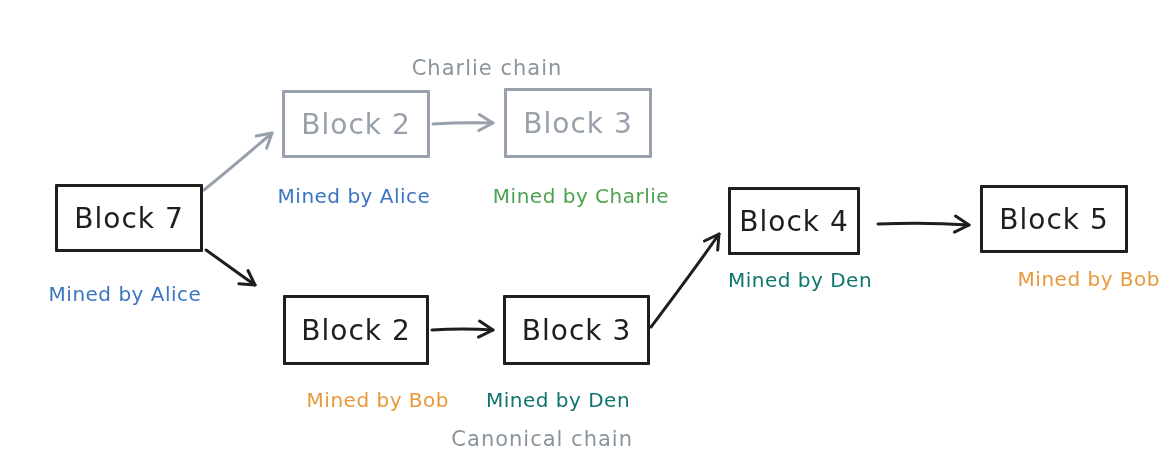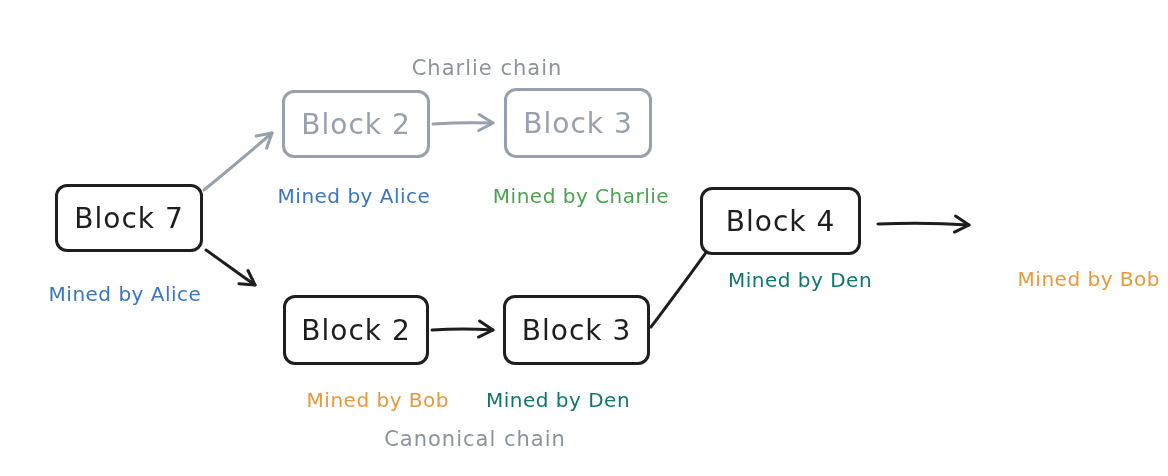--- a/index.html
+++ b/index.html
@@ -20,21 +20,21 @@
     left: 0; top: 0;
     width: 1168px;
     height: 476px;
     pointer-events: none;
   }
   .block {
     position: absolute;
     box-sizing: border-box;
     background: #ffffff;
     border: 3px solid #1e1e1e;
-    border-radius: 12px;
+    border-radius: 1px;
     display: flex;
     align-items: center;
     justify-content: center;
     font-size: 28px;
     letter-spacing: 1px;
     color: #1e1e1e;
     font-weight: 500;
   }
   .block.orphaned {
     border-color: #98a1ab;
@@ -61,34 +61,34 @@
   .c-green  { color: #4ca350; }
   .c-orange { color: #e8993c; text-align: right; }
   .c-red    { color: #0f766e; }
 
   
   #b1  { left: 55px;  top: 184px; width: 148px; height: 68px; }
   #b2o { left: 282px; top: 90px;  width: 148px; height: 68px; }
   #b3o { left: 504px; top: 88px;  width: 148px; height: 70px; }
   #b2c { left: 283px; top: 295px; width: 146px; height: 70px; }
   #b3c { left: 503px; top: 295px; width: 147px; height: 70px; }
-  #b4  { left: 700px; top: 187px; width: 161px; height: 68px; }
+  #b4  { left: 728px; top: 187px; width: 132px; height: 68px; }
   #b5  { left: 980px; top: 185px; width: 148px; height: 68px; }
 
   
   #cap-b1  { left: 25px;  top: 282px; width: 200px; }
   #cap-b2o { left: 254px; top: 184px; width: 200px; }
   #cap-b3o { left: 470px; top: 184px; width: 222px; text-align: center; }
   #cap-b2c { left: 249px; top: 388px; width: 200px; }
   #cap-b3c { left: 458px; top: 388px; width: 200px; }
   #cap-b4  { left: 700px; top: 268px; width: 200px; }
   #cap-b5  { left: 960px; top: 267px; width: 200px; }
 
   #label-orphaned  { left: 337px; top: 56px;  width: 300px; }
-  #label-canonical { left: 325px; top: 427px; width: 300px; }
+  #label-canonical { left: 333px; top: 427px; width: 300px; text-align: right; }
 </style>
 </head>
 <body>
 
 <div id="canvas">
 
   <svg id="edges" viewBox="0 0 1168 476" xmlns="http://www.w3.org/2000/svg">
     <defs>
       <marker id="head-ink" markerUnits="userSpaceOnUse" markerWidth="22" markerHeight="20" viewBox="0 0 22 20" refX="18" refY="10" orient="auto">
         <path d="M4 2 L18 10 L4 18" fill="none" stroke="#1e1e1e" stroke-width="3" stroke-linecap="round" stroke-linejoin="round"></path>
@@ -119,20 +119,23 @@
   </div>
   <div class="block" id="b2c">
     <span>Block 2</span>
   </div>
   <div class="block" id="b3c">
     <span>Block 3</span>
   </div>
   <div class="block" id="b4">
     <span>Block 4</span>
   </div>
+  <div class="block" id="b5">
+    <span>Block 5</span>
+  </div>
 
   <div class="caption c-blue" id="cap-b1">Mined by Alice</div>
   <div class="caption c-blue" id="cap-b2o">Mined by Alice</div>
   <div class="caption c-green" id="cap-b3o">Mined by Charlie</div>
   <div class="caption c-orange" id="cap-b2c">Mined by Bob</div>
   <div class="caption c-red" id="cap-b3c">Mined by Den</div>
   <div class="caption c-red" id="cap-b4">Mined by Den</div>
   <div class="caption c-orange" id="cap-b5">Mined by Bob</div>
 
 </div>

